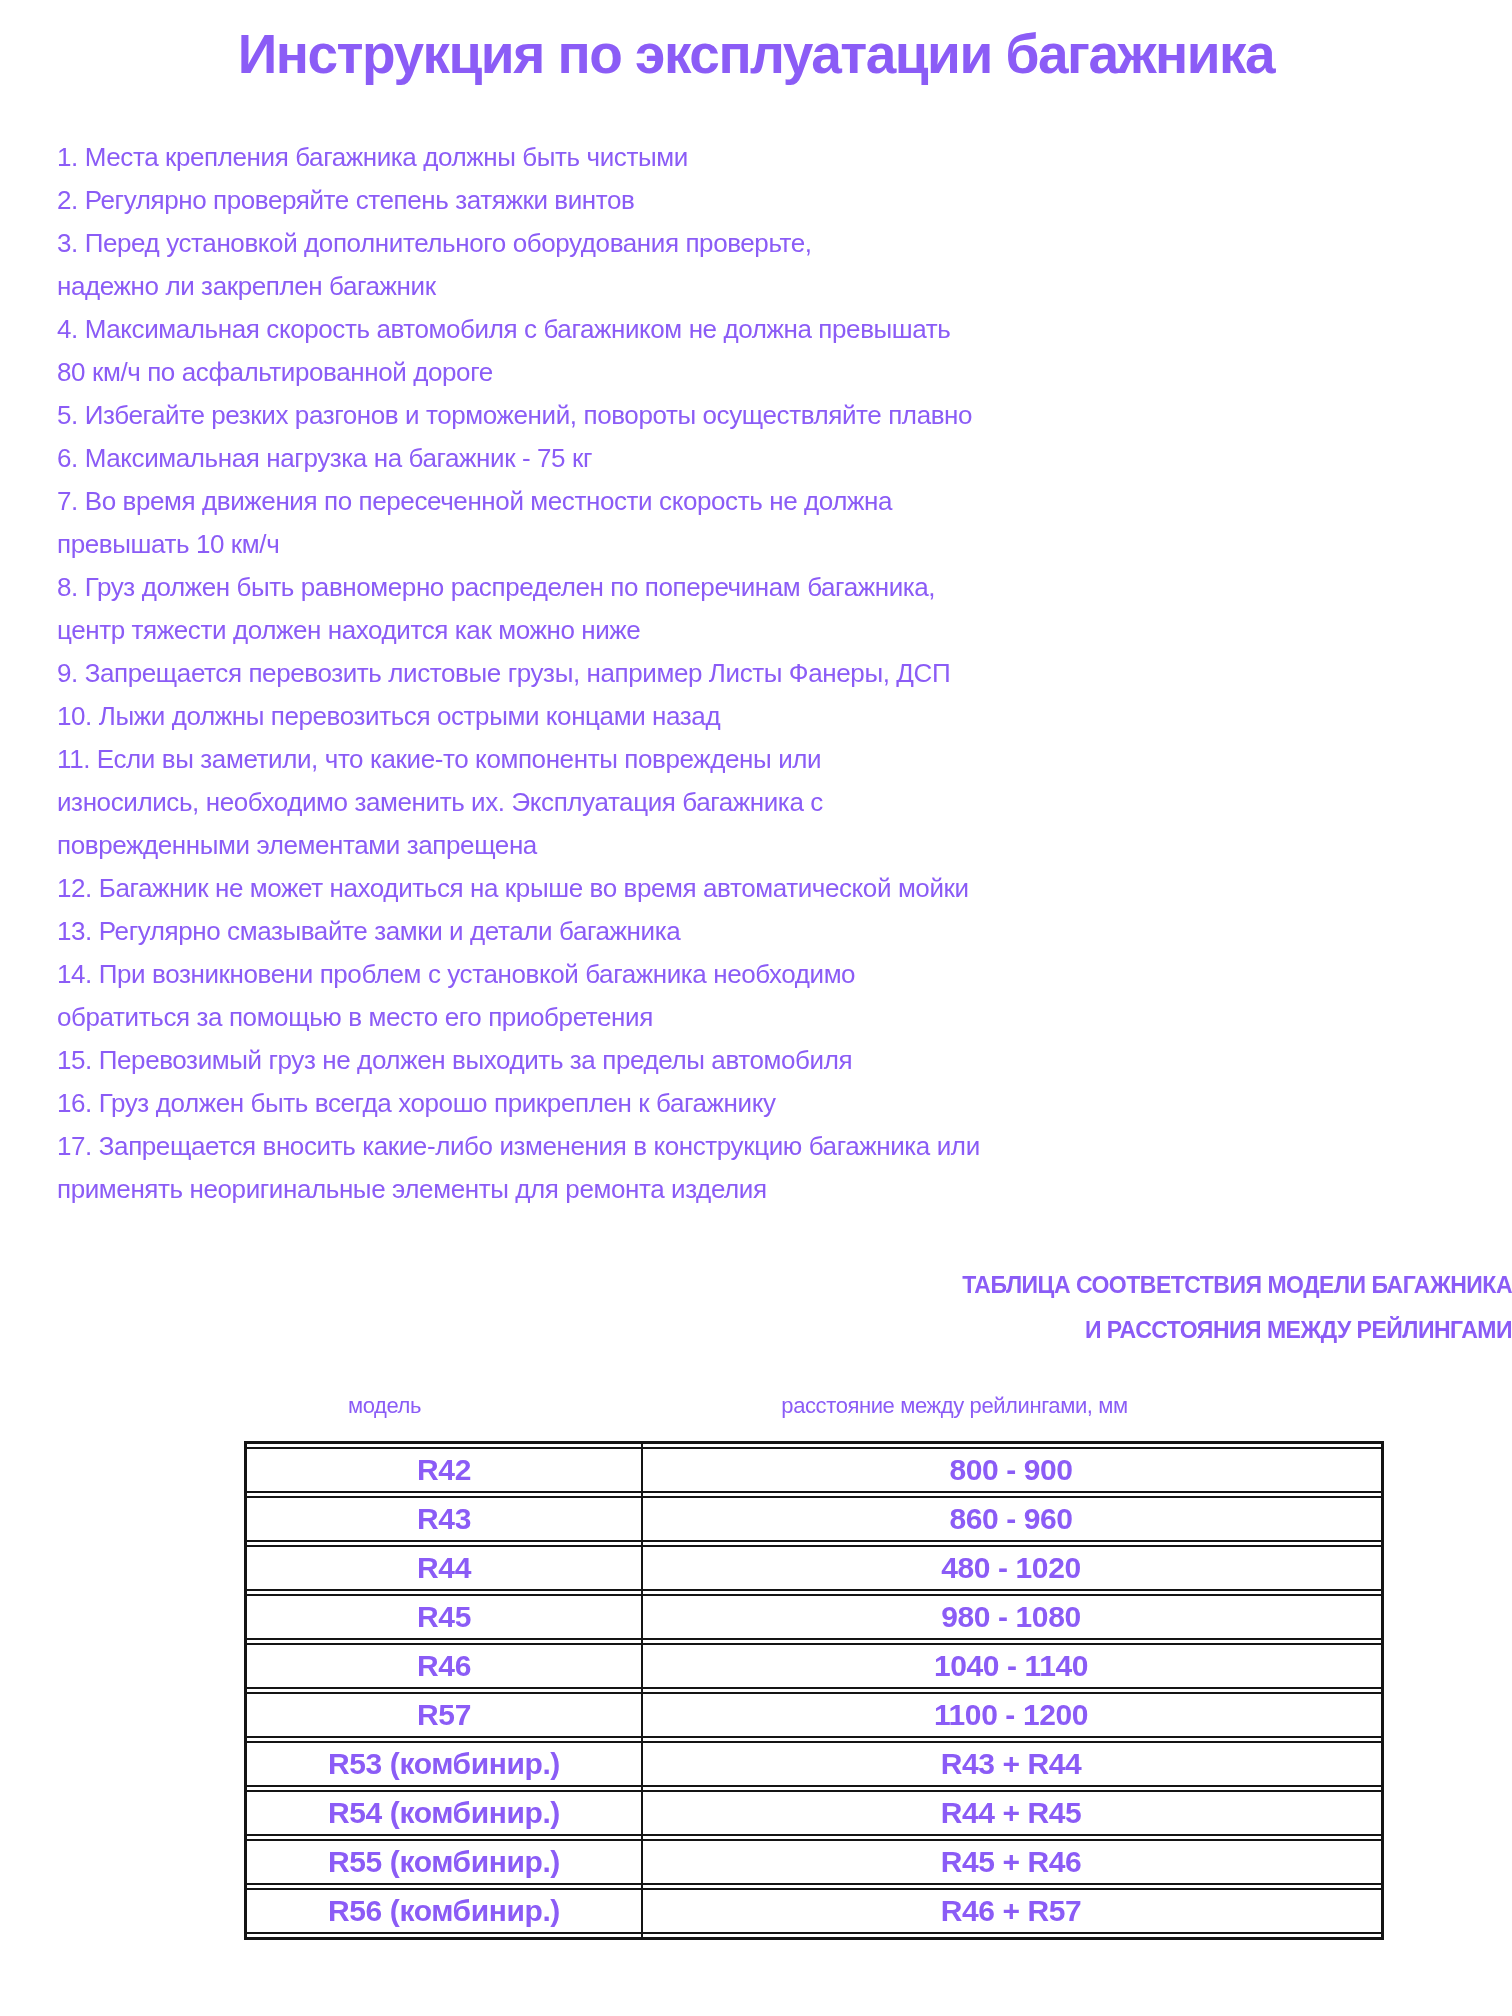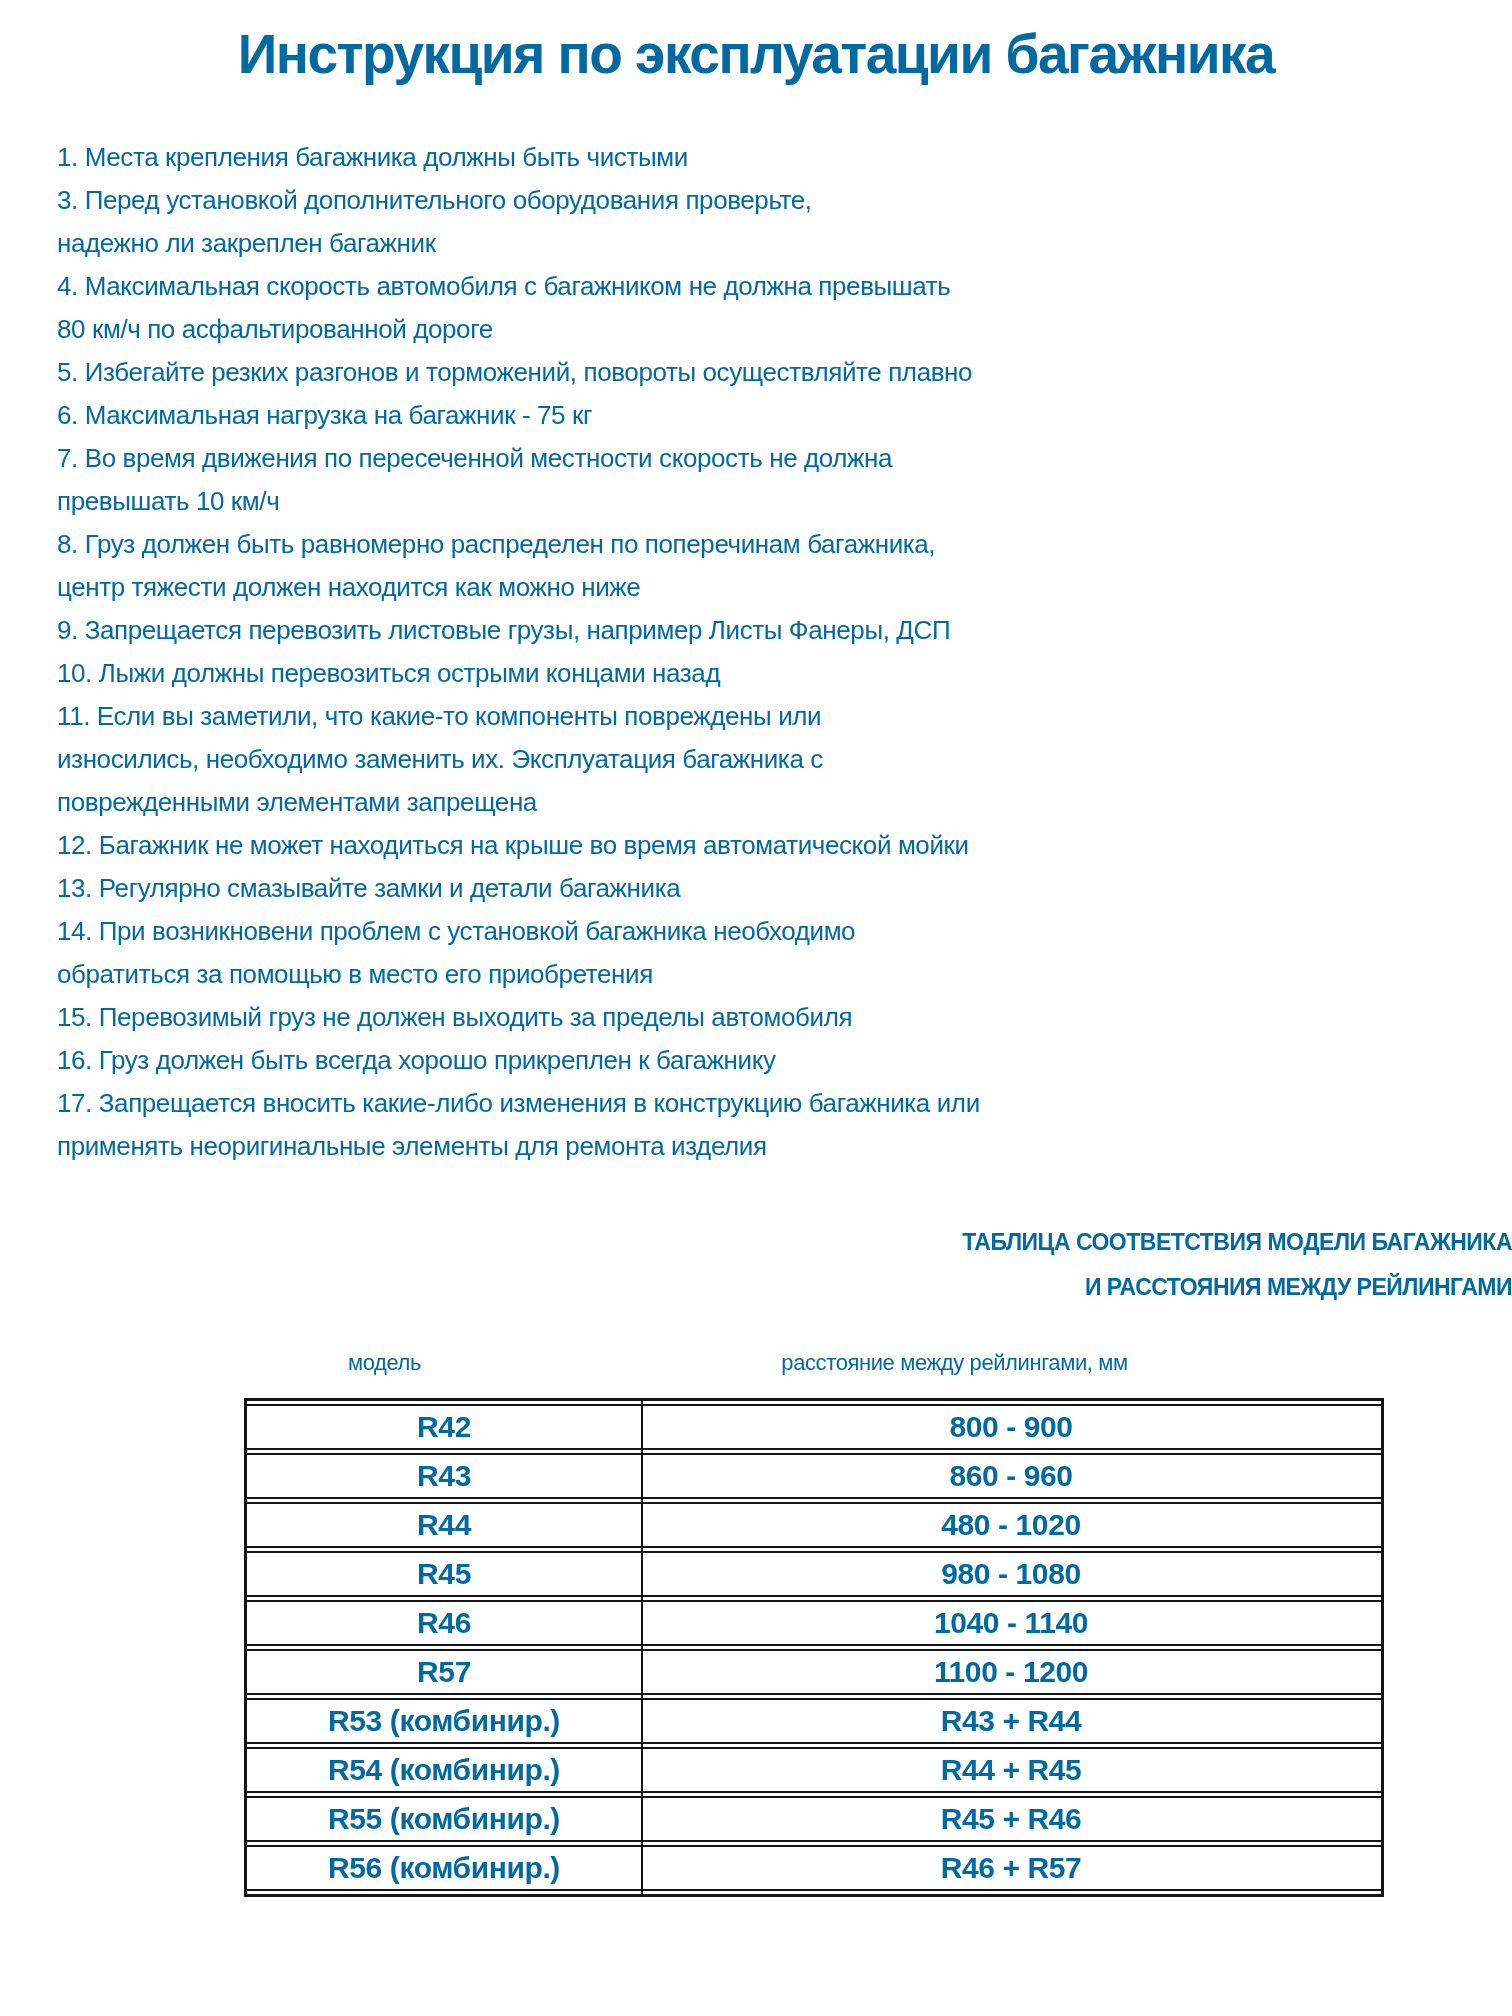--- a/index.html
+++ b/index.html
@@ -1,21 +1,21 @@
 <!DOCTYPE html>
 <html><head>
 <meta charset="utf-8">
 <style>
   html, body { margin: 0; padding: 0; background: #ffffff; }
   .page {
     width: 1512px;
     height: 2016px;
     box-sizing: border-box;
     background: #ffffff;
-    color: #0369a1;
+    color: #8b5cf6;
     font-family: "Liberation Sans", "DejaVu Sans", sans-serif;
     overflow: hidden;
   }
   .doc-title {
     margin: 0;
     padding-top: 24px;
     text-align: center;
     font-size: 55px;
     font-weight: bold;
     letter-spacing: -1.5px;
@@ -80,20 +80,21 @@
 </style>
 </head>
 <body>
 
 <div class="page">
 
   <h1 class="doc-title">Инструкция по эксплуатации багажника</h1>
 
   <div class="instructions">
       <div class="instruction-item">1. Места крепления багажника должны быть чистыми</div>
+      <div class="instruction-item">2. Регулярно проверяйте степень затяжки винтов</div>
       <div class="instruction-item">3. Перед установкой дополнительного оборудования проверьте,
 надежно ли закреплен багажник</div>
       <div class="instruction-item">4. Максимальная скорость автомобиля с багажником не должна превышать
 80 км/ч по асфальтированной дороге</div>
       <div class="instruction-item">5. Избегайте резких разгонов и торможений, повороты осуществляйте плавно</div>
       <div class="instruction-item">6. Максимальная нагрузка на багажник - 75 кг</div>
       <div class="instruction-item">7. Во время движения по пересеченной местности скорость не должна
 превышать 10 км/ч</div>
       <div class="instruction-item">8. Груз должен быть равномерно распределен по поперечинам багажника,
 центр тяжести должен находится как можно ниже</div>

